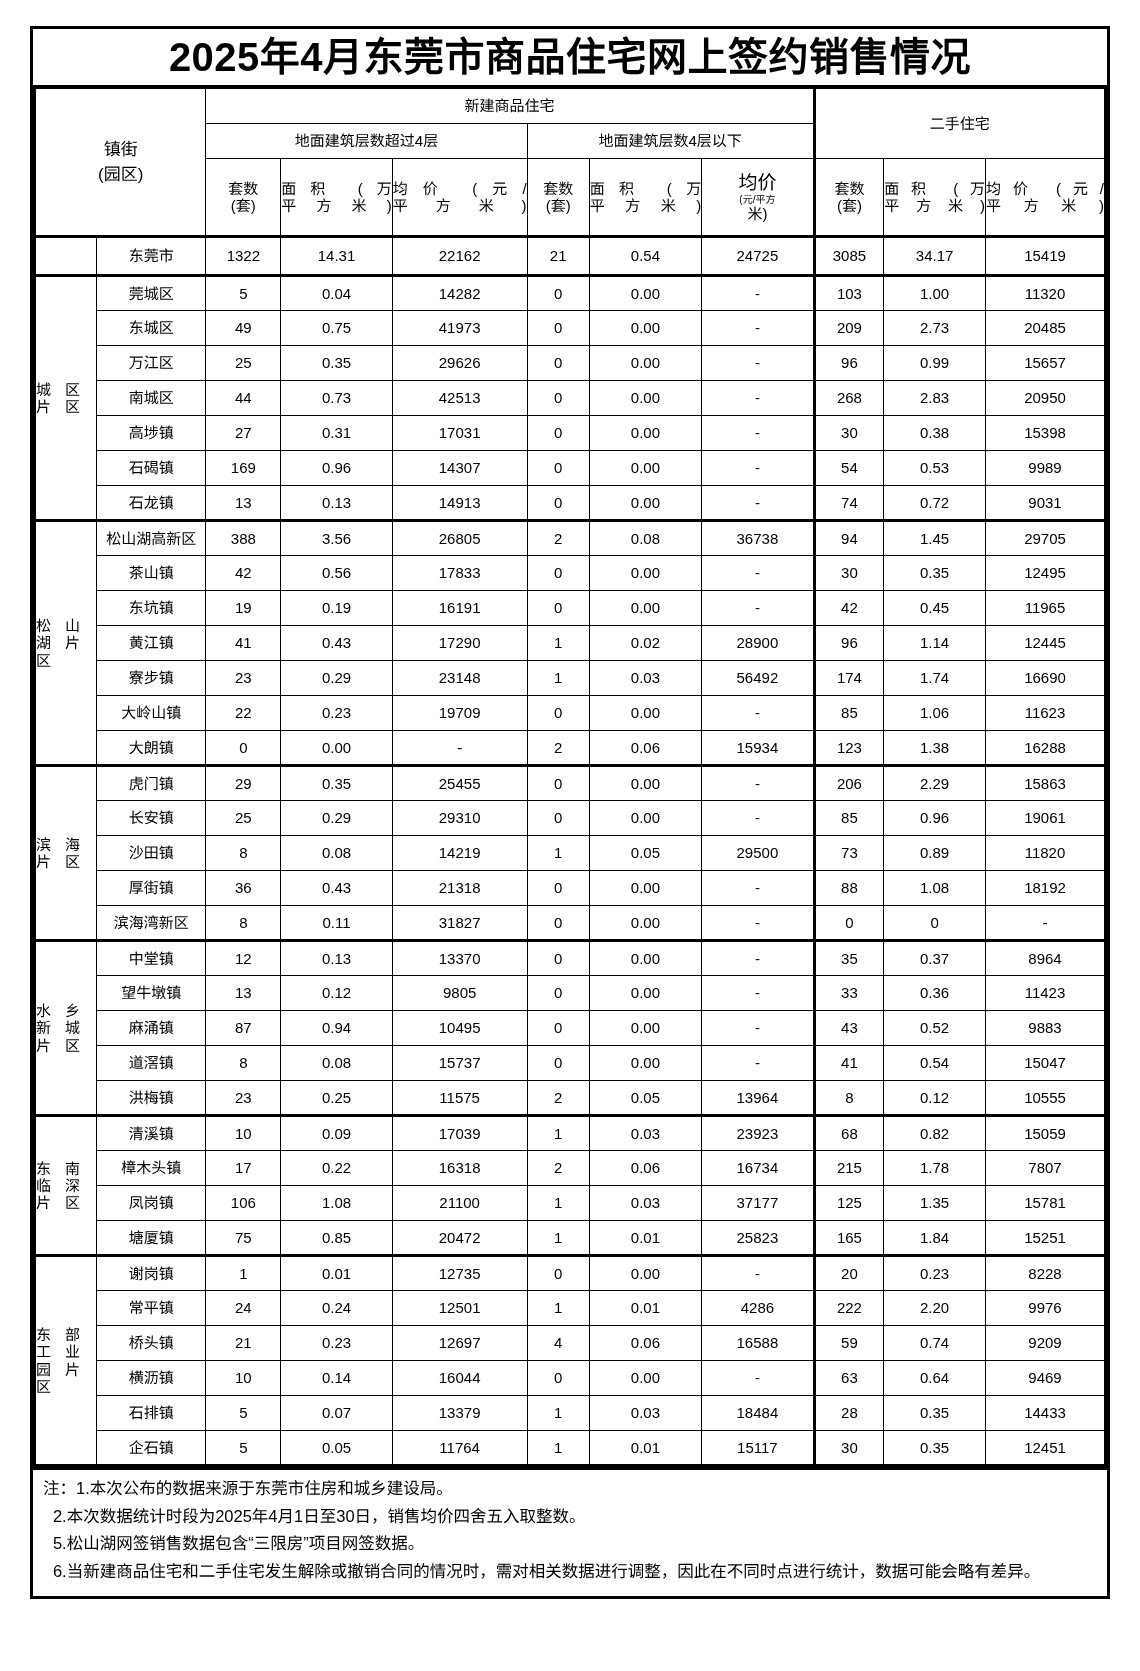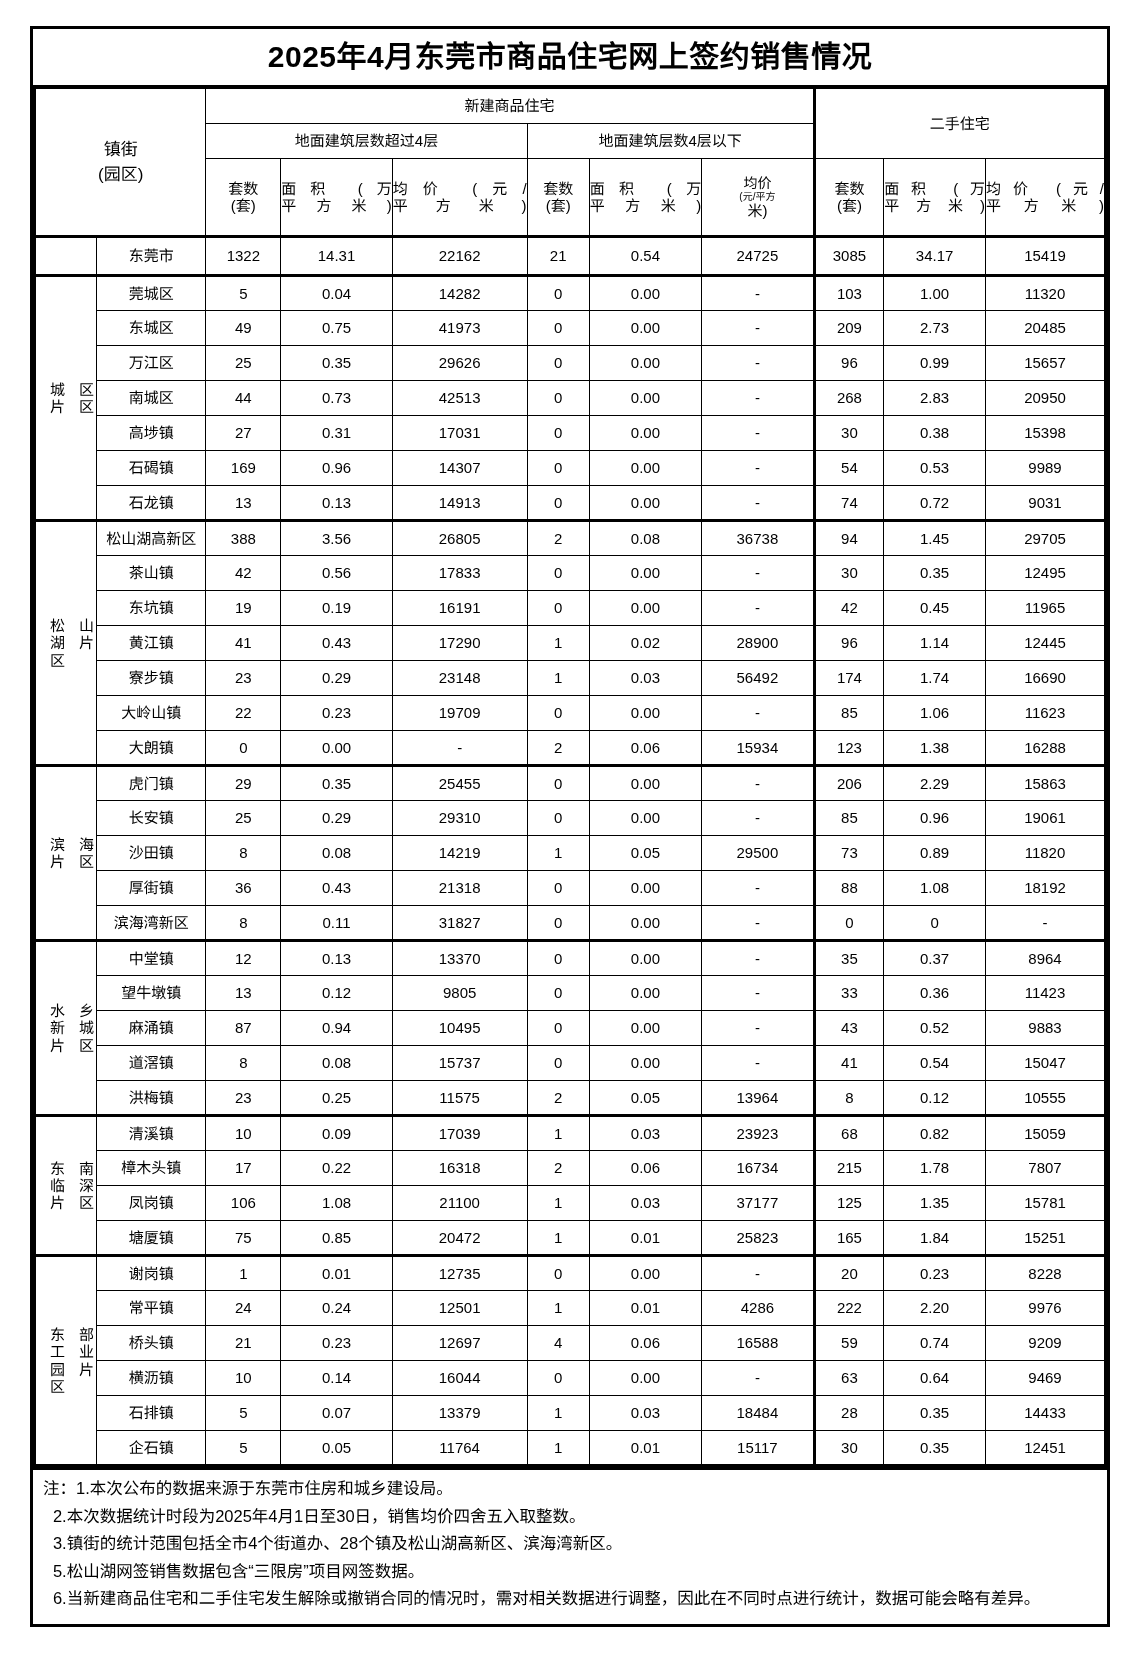--- a/index.html
+++ b/index.html
@@ -33,21 +33,21 @@
   }
   
   .title-bar {
     border-bottom: 3px solid #000;
     height: 56px;
     display: flex;
     align-items: center;
     justify-content: center;
   }
   .title-text {
-    font-size: 30px;
+    font-size: 40px;
     font-weight: bold;
     letter-spacing: 0.5px;
     line-height: 1;
     white-space: nowrap;
   }
   
   table.grid {
     border-collapse: collapse;
     table-layout: fixed;
     width: 100%;
@@ -104,21 +104,20 @@
     line-height: 1.5;
     text-align: justify;
     text-align-last: justify;
     word-break: break-all;
   }
   td.region .rv {
     display: inline-block;
     width: 44px;
     text-align: justify;
     text-align-last: justify;
-    padding-left: 14px;
   }
   td.town {
     text-align: center;
     font-size: 16px;
     padding: 5px 2px;
     white-space: nowrap;
   }
   td.num {
     font-size: 15px;
     padding: 5px 2px;
@@ -196,21 +195,21 @@
           </th>
           <th class="h-unit">
             <span class="u">套数</span>
             <span class="u">(套)</span>
           </th>
           <th class="h-unit">
             <span class="u u-just">面积  (万</span>
             <span class="u u-just">平方米)</span>
           </th>
           <th class="h-unit thk-r">
-            <span class="u" style="font-size:14px">均价</span>
+            <span class="u" style="font-size:19px">均价</span>
             <span class="u" style="font-size:10px">(元/平方</span>
             <span class="u" style="font-size:15px">米)</span>
           </th>
           <th class="h-unit">
             <span class="u">套数</span>
             <span class="u">(套)</span>
           </th>
           <th class="h-unit">
             <span class="u u-just">面积  (万</span>
             <span class="u u-just">平方米)</span>
@@ -649,19 +648,18 @@
             <td class="num thk-b">30</td>
             <td class="num thk-b">0.35</td>
             <td class="num thk-b thk-r">12451</td>
           </tr>
         </tbody>
     </table>
 
     <div class="notes" id="notes-block">
         <p class="first">注：1.本次公布的数据来源于东莞市住房和城乡建设局。</p>
         <p class="ind">2.本次数据统计时段为2025年4月1日至30日，销售均价四舍五入取整数。</p>
-        <p class="ind">3.镇街的统计范围包括全市4个街道办、28个镇及松山湖高新区、滨海湾新区。</p>
         <p class="ind">5.松山湖网签销售数据包含“三限房”项目网签数据。</p>
         <p class="ind">6.当新建商品住宅和二手住宅发生解除或撤销合同的情况时，需对相关数据进行调整，因此在不同时点进行统计，数据可能会略有差异。</p>
       </div>
 
   </div>
 </div>
 
 </body></html>

